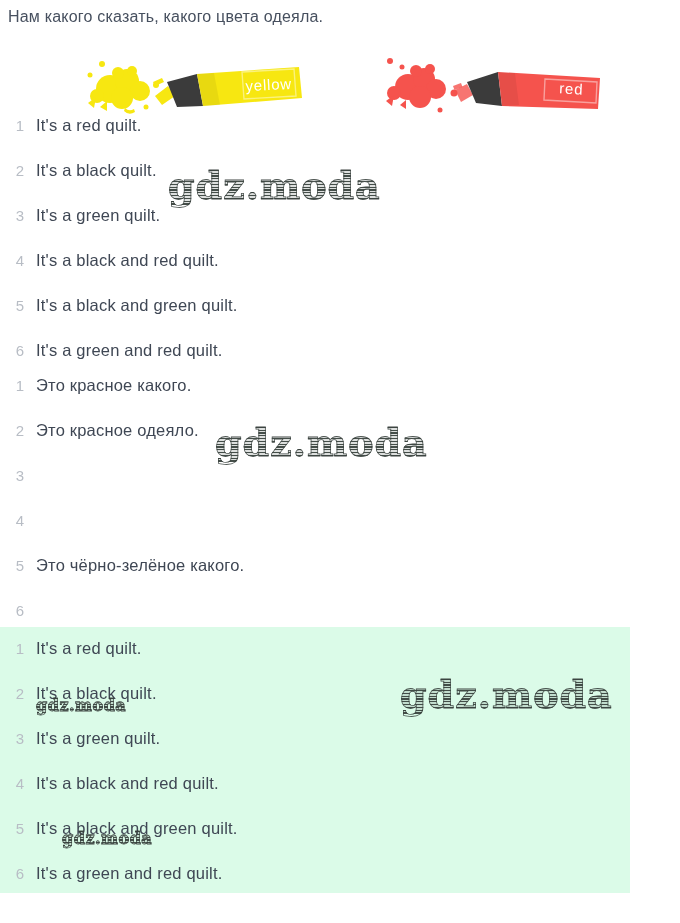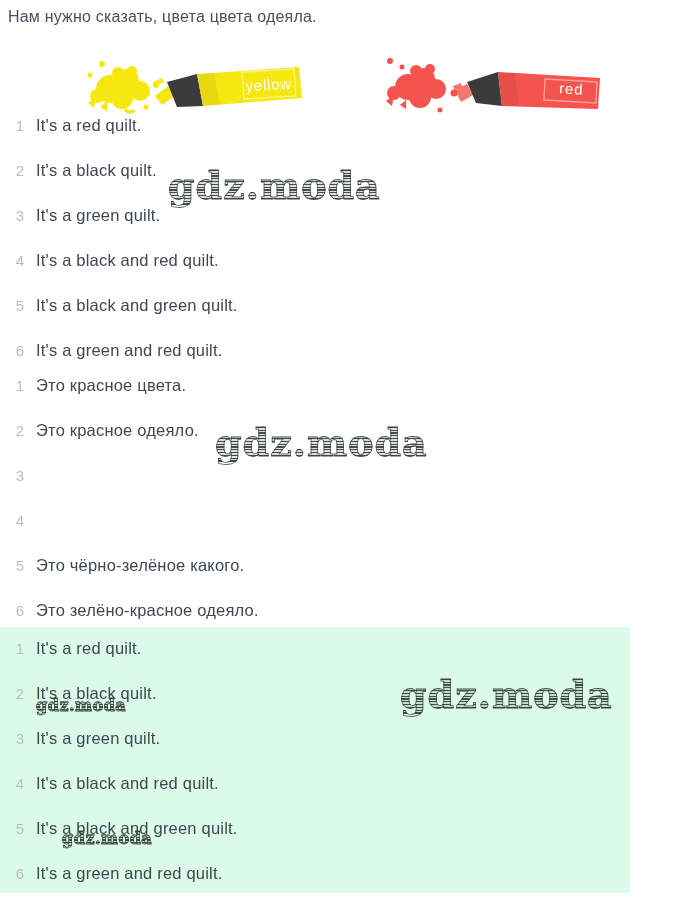--- a/index.html
+++ b/index.html
@@ -79,21 +79,21 @@
   .wm-small{font-size:16px;letter-spacing:.5px;}
   .wm-1{left:168px;top:167px;}
   .wm-2{left:215px;top:424px;}
   .wm-3{left:400px;top:676px;}
   .wm-4{left:36px;top:698px;}
   .wm-5{left:62px;top:831px;}
 </style>
 </head>
 <body>
 
-<div class="instruction">Нам нужно сказать, цвета цвета одеяла.</div>
+<div class="instruction">Нам какого сказать, какого цвета одеяла.</div>
 
 <div class="marker-row">
 
   <svg class="svg-yellow-splat" width="85" height="62" viewBox="0 0 85 62">
     <g class="fill-yellow">
       <circle cx="30" cy="34" r="14"></circle>
         <circle cx="47" cy="26" r="12"></circle>
       <circle cx="60" cy="36" r="10"></circle>
         <circle cx="42" cy="43" r="11"></circle>
       <circle cx="17" cy="41" r="7"></circle>
@@ -171,39 +171,38 @@
     </div>
   <div class="row">
       <span class="num">6</span>
       <span class="txt">It's a green and red quilt.</span>
     </div>
 </div>
 
 <div class="list list-russian">
   <div class="row">
       <span class="num">1</span>
-      <span class="txt">Это красное цвета.</span>
+      <span class="txt">Это красное какого.</span>
     </div>
   <div class="row">
       <span class="num">2</span>
       <span class="txt">Это красное одеяло.</span>
     </div>
   <div class="row">
       <span class="num">3</span>
     </div>
   <div class="row">
       <span class="num">4</span>
     </div>
   <div class="row">
       <span class="num">5</span>
       <span class="txt">Это чёрно-зелёное какого.</span>
     </div>
   <div class="row">
       <span class="num">6</span>
-      <span class="txt">Это зелёно-красное одеяло.</span>
     </div>
 </div>
 
 <div class="answer-panel">
   <div class="list">
     <div class="row">
         <span class="num">1</span>
         <span class="txt">It's a red quilt.</span>
       </div>
     <div class="row">

